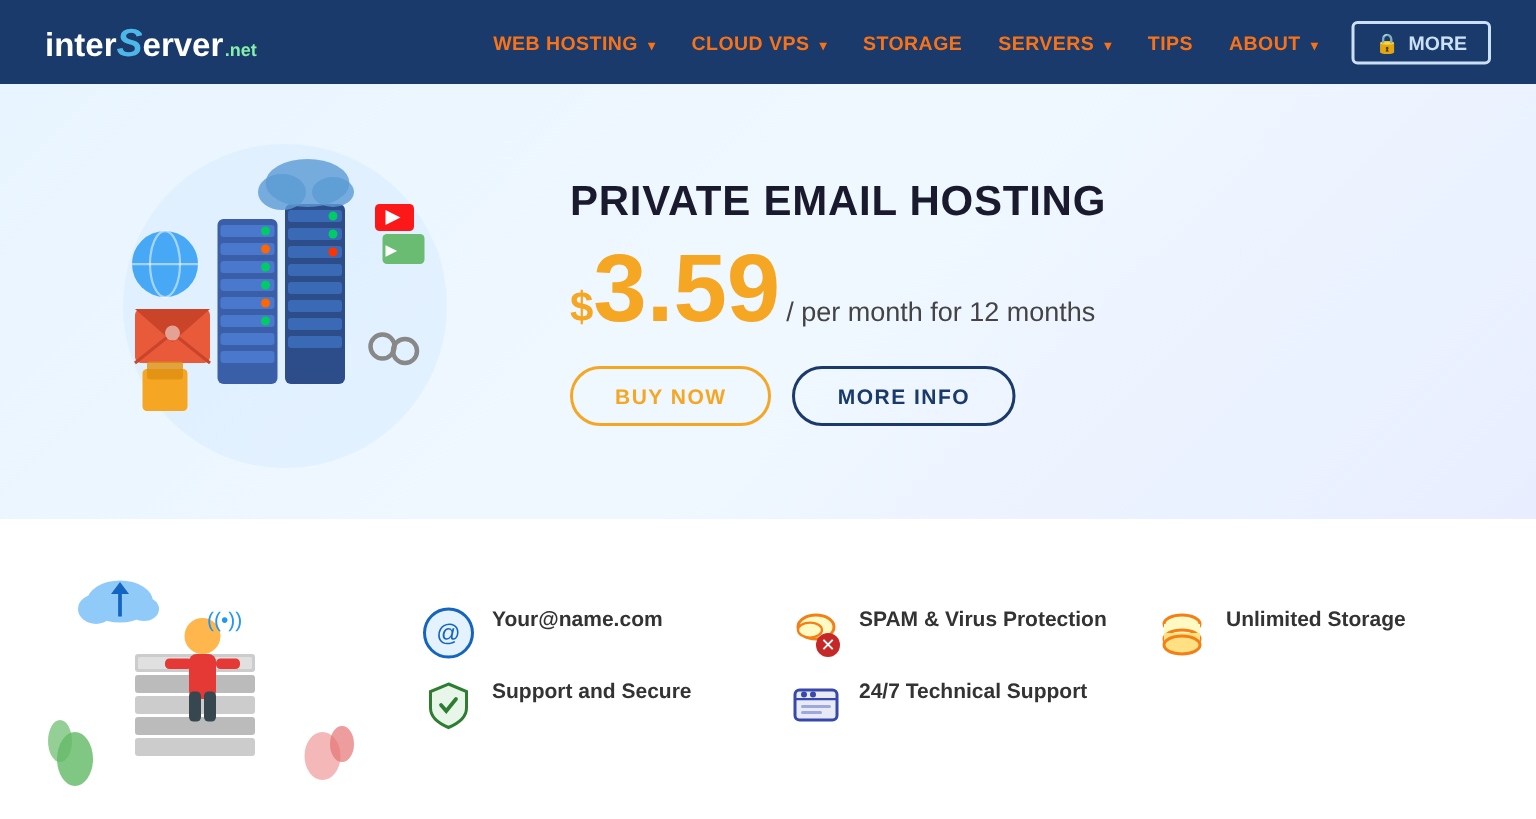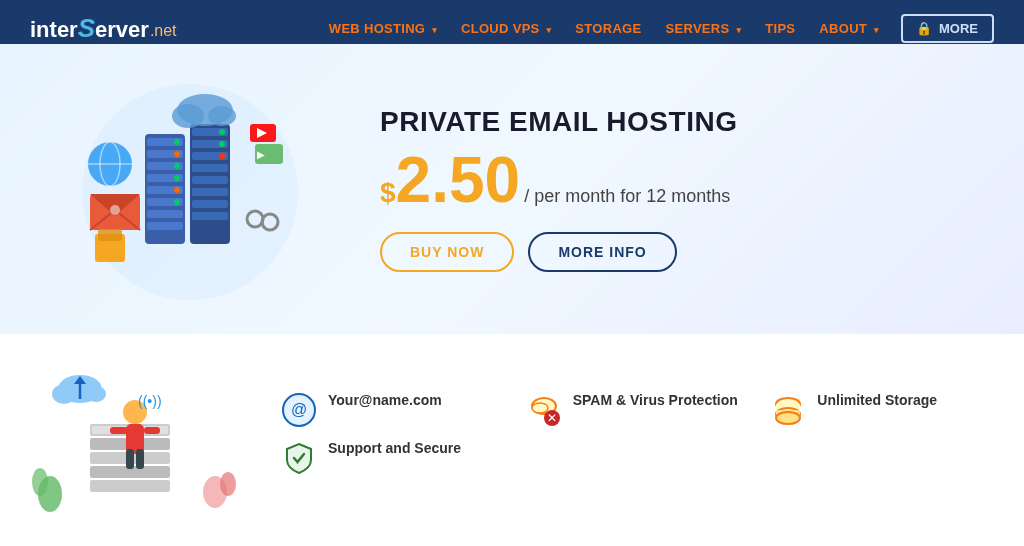--- a/index.html
+++ b/index.html
@@ -2,47 +2,48 @@
 <html><head>
   <meta charset="utf-8">
   <style>
     * { margin: 0; padding: 0; box-sizing: border-box; }
     body { font-family: Arial, sans-serif; width: 1024px; height: 546px; overflow: hidden; background: #fff; }
 
     
     .navbar {
       background: #1a3a6b;
       display: flex;
-      align-items: flex-end;
+      align-items: center;
       padding: 0 30px;
-      height: 44px;
+      height: 56px;
       gap: 40px;
     }
     .logo {
       display: flex;
       align-items: center;
       margin-right: auto;
     }
     .logo-text {
       font-size: 22px;
       font-weight: bold;
       color: #fff;
     }
     .logo-text span.inter { color: #fff; }
     .logo-text span.s-styled {
       color: #4db8e8;
       font-style: italic;
       font-size: 26px;
     }
     .logo-net {
-      font-size: 16px;
-      color: #fdba74;
+      font-size: 12px;
+      color: #86efac;
       margin-left: 1px;
       align-self: flex-end;
       margin-bottom: 4px;
+      font-weight: bold;
     }
     .nav-links {
       display: flex;
       align-items: center;
       gap: 4px;
     }
     .nav-item {
       color: #f97316;
       font-size: 13px;
       font-weight: 700;
@@ -272,21 +273,21 @@
       <text x="197" y="84" font-size="10" fill="#fff">▶</text>
 
       <rect x="190" y="50" width="26" height="18" rx="3" fill="#ff0000" opacity="0.9"></rect>
       <polygon points="197,54 207,59 197,64" fill="#fff"></polygon>
     </svg>
   </div>
   <div class="hero-content">
     <h1 class="hero-title">PRIVATE EMAIL HOSTING</h1>
     <div class="hero-price">
       <span class="price-dollar">$</span>
-      <span class="price-amount">2.50</span>
+      <span class="price-amount">3.59</span>
       <span class="price-detail">/ per month for 12 months</span>
     </div>
     <div class="hero-buttons">
       <button class="btn-buy">BUY NOW</button>
       <button class="btn-info">MORE INFO</button>
     </div>
   </div>
 </section>
 
 <section class="features">
@@ -363,14 +364,27 @@
     </div>
     <div class="feature-item">
       <div class="feature-icon">
         <svg width="36" height="36" viewBox="0 0 36 36">
             <path d="M18 4 L30 9 L30 20 Q30 28 18 33 Q6 28 6 20 L6 9 Z" fill="#e8f5e9" stroke="#2e7d32" stroke-width="2"></path>
             <path d="M13 18 L16.5 22 L23 14" stroke="#2e7d32" stroke-width="2.5" fill="none" stroke-linecap="round"></path>
           </svg>
       </div>
       <span class="feature-text">Support and Secure</span>
     </div>
+    <div class="feature-item">
+      <div class="feature-icon">
+        <svg width="36" height="36" viewBox="0 0 36 36">
+            <rect x="4" y="8" width="28" height="20" rx="3" fill="#e8eaf6" stroke="#3949ab" stroke-width="2"></rect>
+            <line x1="4" y1="14" x2="32" y2="14" stroke="#3949ab" stroke-width="1.5"></line>
+            <circle cx="10" cy="11" r="2" fill="#3949ab"></circle>
+            <circle cx="16" cy="11" r="2" fill="#3949ab"></circle>
+            <rect x="8" y="18" width="20" height="2" rx="1" fill="#9fa8da"></rect>
+            <rect x="8" y="22" width="14" height="2" rx="1" fill="#9fa8da"></rect>
+          </svg>
+      </div>
+      <span class="feature-text">24/7 Technical Support</span>
+    </div>
   </div>
 </section>
 
 </body></html>

